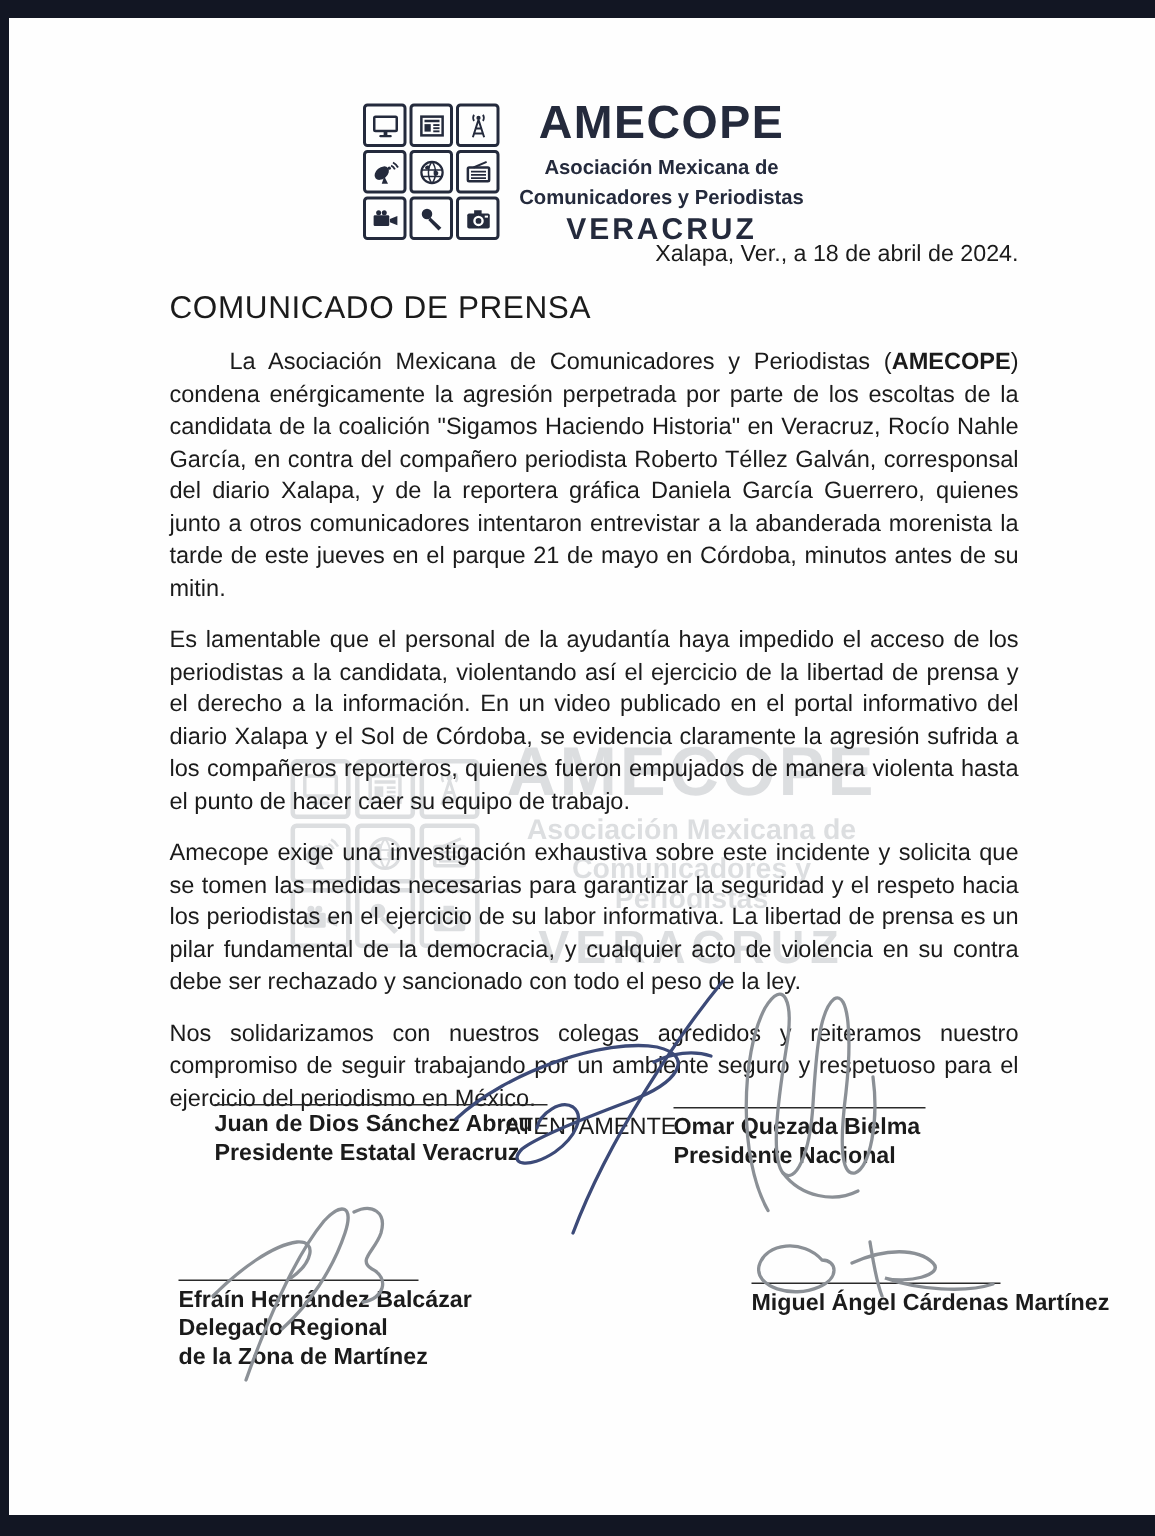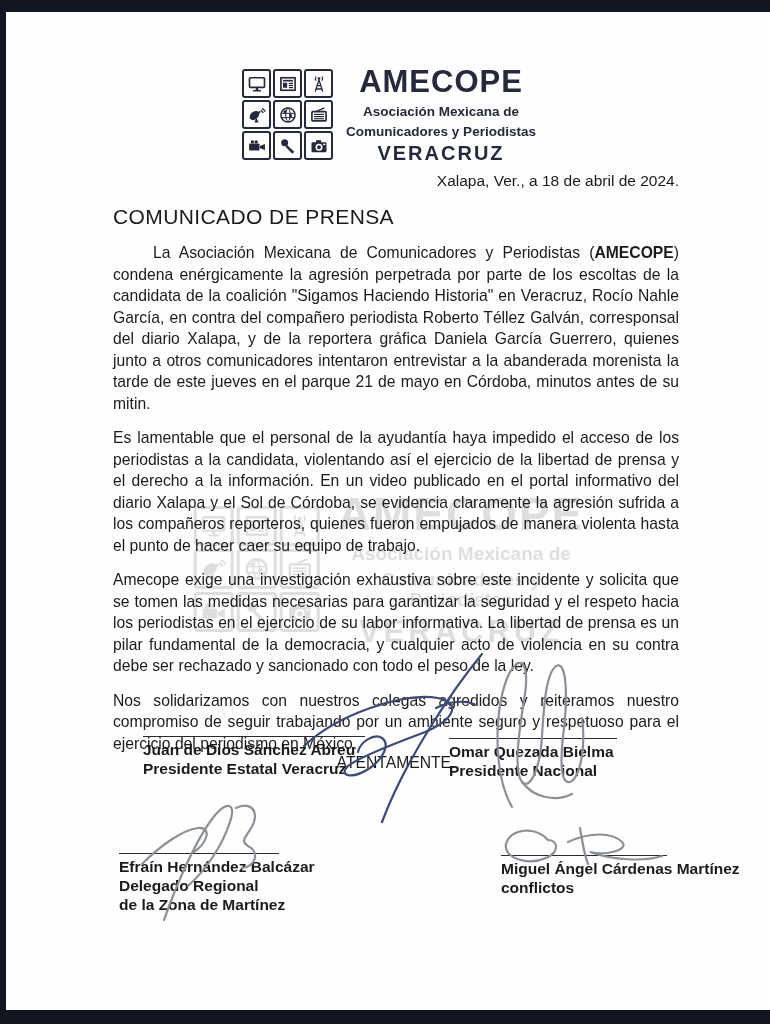--- a/index.html
+++ b/index.html
@@ -76,21 +76,21 @@
   
   .body-col {
     position: absolute;
     left: 107px; top: 148px;
     width: 566px;
     z-index: 1;
   }
   .dateline {
     text-align: right;
     font-size: 15.5px;
-    margin-top: 12px;
+    margin-top: 1px;
   }
   .doc-title {
     text-align: left;
     font-size: 21px;
     font-weight: normal;
     letter-spacing: 0.4px;
     margin-top: 15px;
   }
   .para {
     font-size: 15.7px;
@@ -344,17 +344,16 @@
     </div>
     <div class="sig-block" style="left:113px; top:841px; width:160px;">
       <div class="sig-line"></div>
       <div class="sig-name">Efraín Hernández Balcázar</div>
       <div class="sig-title">Delegado Regional</div>
       <div class="sig-title">de la Zona de Martínez</div>
     </div>
     <div class="sig-block" style="left:495px; top:843px; width:166px;">
       <div class="sig-line"></div>
       <div class="sig-name">Miguel Ángel Cárdenas Martínez</div>
-      <div class="sig-title">conflictos</div>
     </div>
 
   </div>
 </div>
 
 </body></html>

